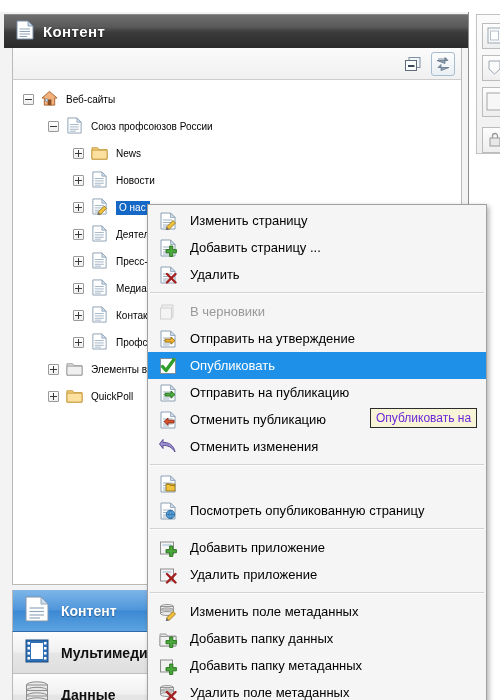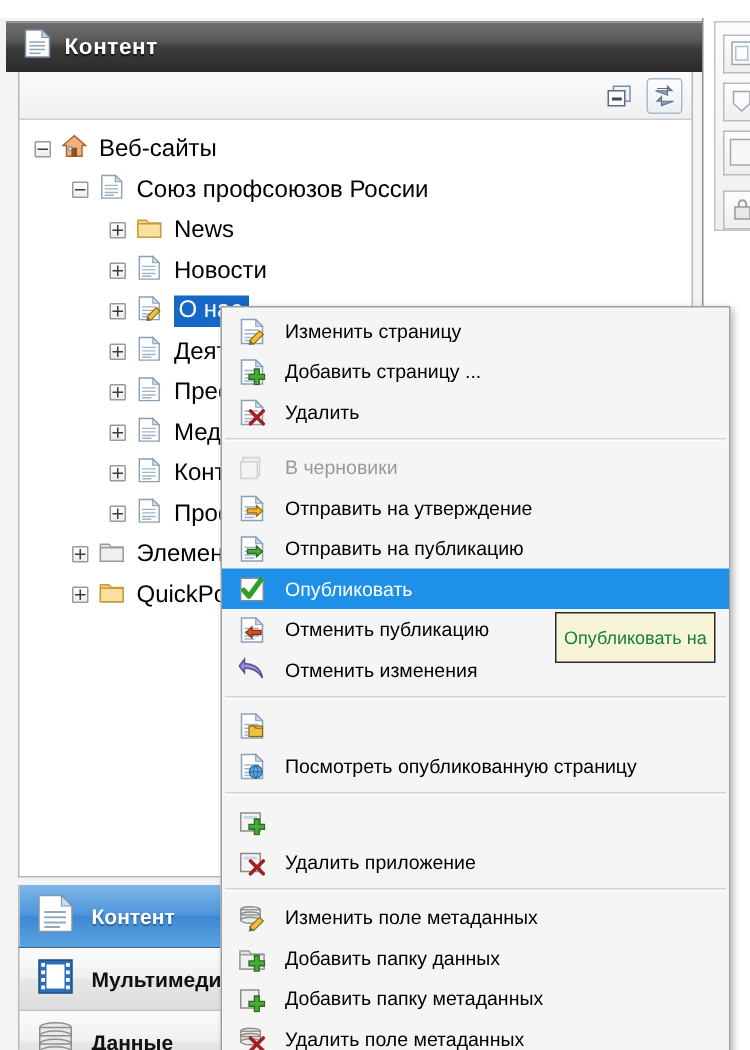--- a/index.html
+++ b/index.html
@@ -79,21 +79,21 @@
     border-right: 1px solid #b9b9b9;
     border-bottom: 1px solid #b9b9b9;
     box-sizing: border-box;
     overflow: hidden;
   }
   .tree-row {
     position: relative;
     height: 27px;
     display: flex;
     align-items: center;
-    font-size: 16px;
+    font-size: 10px;
     color: #000000;
     white-space: nowrap;
   }
   .tree-row .expander {
     width: 11px; height: 11px;
     border: 1px solid #9a9a9a;
     background: linear-gradient(to bottom, #ffffff, #eeeeee);
     box-sizing: border-box;
     position: relative;
     flex: 0 0 auto;
@@ -209,27 +209,27 @@
     height: 1px;
     margin: 4px 2px 4px 2px;
     background: #d2d2d2;
     border-bottom: 1px solid #fdfdfd;
   }
 
   
   #tooltip {
     position: absolute;
     left: 370px; top: 396px;
-    height: 34px;
+    height: 20px;
     padding: 0 5px;
     background: #f7f4d8;
     border: 1px solid #2b2b2b;
     display: flex; align-items: center;
     font-size: 12px;
-    color: #15803d;
+    color: #6d28d9;
     white-space: nowrap;
     box-sizing: border-box;
     overflow: hidden;
     max-width: 130px;
   }
 </style>
 </head>
 <body>
 
 <div id="root">
@@ -571,43 +571,43 @@
               <line x1="4" y1="10.5" x2="13.5" y2="10.5"></line>
               <line x1="4" y1="13" x2="13.5" y2="13"></line>
               <line x1="4" y1="15" x2="10.5" y2="15"></line>
             </g>
             <g transform="translate(6,7)">
               <path d="M0 2.2 h6 v-2.2 l4 3.6 l-4 3.6 v-2.2 H0 z" fill="#f0b32c" stroke="#9c7110" stroke-width="0.9"></path>
             </g>
           </svg></span>
         <span>Отправить на утверждение</span>
       </div>
+      <div class="menu-item highlight">
+        <span class="micon"><svg width="18" height="18" viewBox="0 0 18 18">
+            <rect x="1.5" y="1.5" width="15" height="15" fill="#ffffff" stroke="#7b8fa3" stroke-width="1"></rect>
+            <path d="M3.5 9.5 L7 13.5 L15 2.5" fill="none" stroke="#2f9e2a" stroke-width="3.4" stroke-linecap="round" stroke-linejoin="round"></path>
+          </svg></span>
+        <span>Опубликовать</span>
+      </div>
       <div class="menu-item">
         <span class="micon"><svg width="18" height="18" viewBox="0 0 18 18">
             <polygon points="2,1 11.5,1 16,5.5 16,17 2,17" fill="#ffffff" stroke="#8ba0b4" stroke-width="1"></polygon>
             <polygon points="11.5,1 16,5.5 11.5,5.5" fill="#cfdfed" stroke="#8ba0b4" stroke-width="0.8"></polygon>
             <g stroke="#9fb3c5" stroke-width="1">
               <line x1="4" y1="8" x2="13.5" y2="8"></line>
               <line x1="4" y1="10.5" x2="13.5" y2="10.5"></line>
               <line x1="4" y1="13" x2="13.5" y2="13"></line>
               <line x1="4" y1="15" x2="10.5" y2="15"></line>
             </g>
             <g transform="translate(6,7)">
               <path d="M0 2.2 h6 v-2.2 l4 3.6 l-4 3.6 v-2.2 H0 z" fill="#4aa83c" stroke="#267018" stroke-width="0.9"></path>
             </g>
           </svg></span>
         <span>Отправить на публикацию</span>
       </div>
-      <div class="menu-item highlight">
-        <span class="micon"><svg width="18" height="18" viewBox="0 0 18 18">
-            <rect x="1.5" y="1.5" width="15" height="15" fill="#ffffff" stroke="#7b8fa3" stroke-width="1"></rect>
-            <path d="M3.5 9.5 L7 13.5 L15 2.5" fill="none" stroke="#2f9e2a" stroke-width="3.4" stroke-linecap="round" stroke-linejoin="round"></path>
-          </svg></span>
-        <span>Опубликовать</span>
-      </div>
       <div class="menu-item">
         <span class="micon"><svg width="18" height="18" viewBox="0 0 18 18">
             <polygon points="2,1 11.5,1 16,5.5 16,17 2,17" fill="#ffffff" stroke="#8ba0b4" stroke-width="1"></polygon>
             <polygon points="11.5,1 16,5.5 11.5,5.5" fill="#cfdfed" stroke="#8ba0b4" stroke-width="0.8"></polygon>
             <g stroke="#9fb3c5" stroke-width="1">
               <line x1="4" y1="8" x2="13.5" y2="8"></line>
               <line x1="4" y1="10.5" x2="13.5" y2="10.5"></line>
               <line x1="4" y1="13" x2="13.5" y2="13"></line>
               <line x1="4" y1="15" x2="10.5" y2="15"></line>
             </g>
@@ -659,20 +659,21 @@
       </div>
       <div class="menu-sep"></div>
       <div class="menu-item">
         <span class="micon"><svg width="18" height="18" viewBox="0 0 18 18">
             <rect x="1.5" y="3" width="13" height="12" fill="#f4f4f4" stroke="#8d8d8d" stroke-width="1"></rect>
             <rect x="3.5" y="5" width="9" height="2" fill="#c9d8e5"></rect>
             <g transform="translate(7,7)">
               <path d="M3.6 0 h3.2 v3.6 h3.6 v3.2 h-3.6 v3.6 h-3.2 v-3.6 H0 V3.6 h3.6 z" fill="#4aa83c" stroke="#267018" stroke-width="0.9"></path>
             </g>
           </svg></span>
+        <span>Добавить приложение</span>
       </div>
       <div class="menu-item">
         <span class="micon"><svg width="18" height="18" viewBox="0 0 18 18">
             <rect x="1.5" y="3" width="13" height="12" fill="#f4f4f4" stroke="#8d8d8d" stroke-width="1"></rect>
             <rect x="3.5" y="5" width="9" height="2" fill="#c9d8e5"></rect>
             <g transform="translate(7,7)" stroke="#a32020" stroke-width="2.4" stroke-linecap="round">
               <line x1="1" y1="1" x2="9.5" y2="9.5"></line>
               <line x1="9.5" y1="1" x2="1" y2="9.5"></line>
             </g>
           </svg></span>

